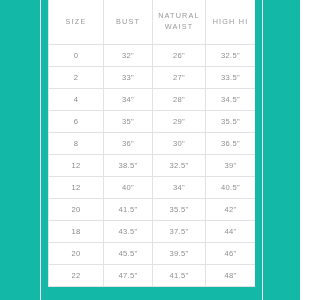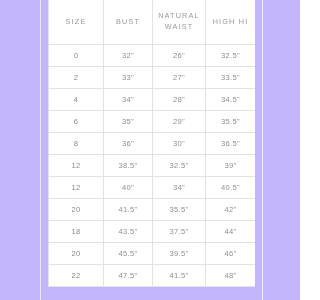--- a/index.html
+++ b/index.html
@@ -13,21 +13,21 @@
     height: 300px;
     overflow: hidden;
     font-family: "Liberation Sans", sans-serif;
     -webkit-font-smoothing: antialiased;
   }
 
   #page {
     position: relative;
     width: 300px;
     height: 300px;
-    background: #c4b5fd;
+    background: #14b8a6;
     overflow: hidden;
   }
 
   
   .gutter-rule {
     position: absolute;
     top: 0;
     bottom: 0;
     width: 1px;
     background: #ececec;

